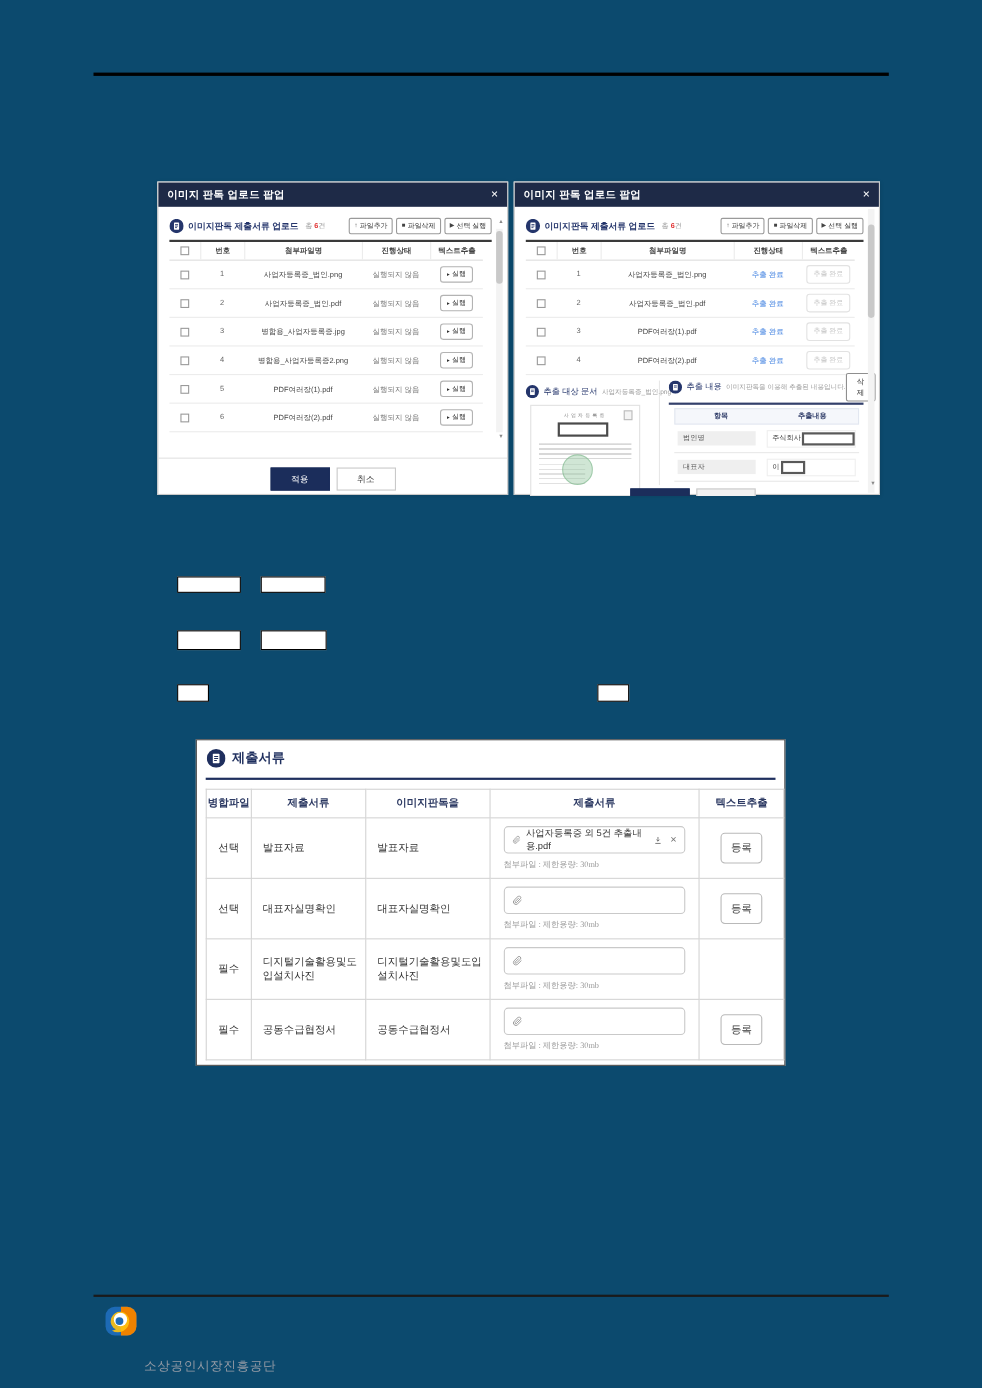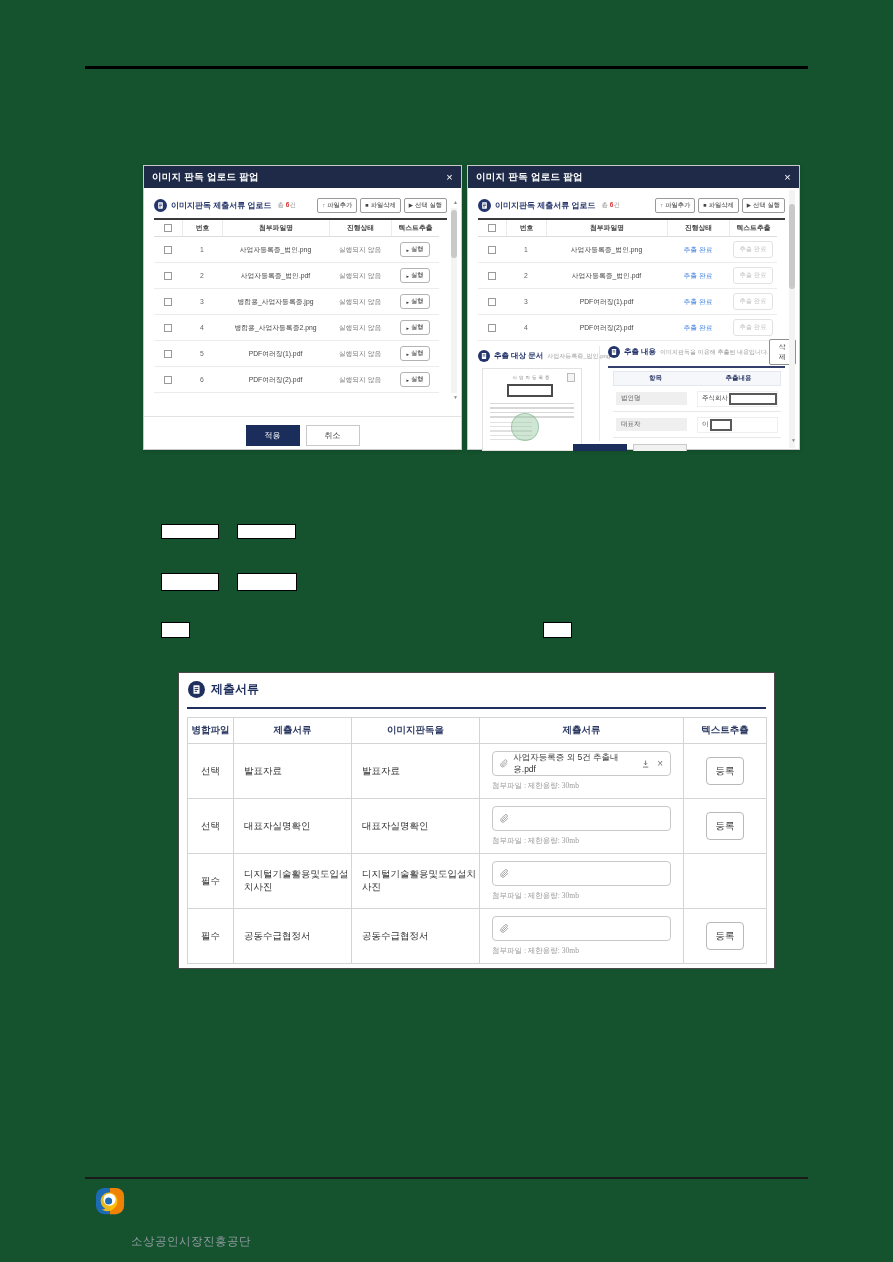--- a/index.html
+++ b/index.html
@@ -1,18 +1,18 @@
 <!DOCTYPE html>
 <html><head>
 <meta charset="utf-8">
 <style>
   * { margin:0; padding:0; box-sizing:border-box; }
   html,body { background:#fff; }
   body { font-family:"Liberation Sans","DejaVu Sans",sans-serif; }
-  .page { position:relative; width:893px; height:1262px; background:#14532d; overflow:hidden; }
+  .page { position:relative; width:893px; height:1262px; background:#0c4a6e; overflow:hidden; }
 
   .rule { position:absolute; background:#000; }
 
   
   .popup { position:absolute; background:#fff; border:1px solid #c9c9c9; box-shadow:0 1px 4px rgba(0,0,0,.15); }
   .pp-titlebar { height:22px; background:#1e2a47; color:#fff; display:flex; align-items:center; padding:0 8px; font-size:9.5px; font-weight:bold; letter-spacing:.3px; }
   .pp-close { margin-left:auto; font-size:11px; font-weight:normal; cursor:pointer; line-height:1; }
   .pp-body { position:relative; height:263px; overflow:hidden; }
 
   .pp-sec-row { position:absolute; left:10px; top:8px; right:14px; height:18px; display:flex; align-items:center; }
@@ -43,21 +43,21 @@
   .varrow { position:absolute; right:3px; font-size:5px; color:#888; line-height:1; }
 
   .pp-footline { position:absolute; left:0; right:0; top:228px; border-top:1px solid #e2e2e2; }
   .pp-foot { position:absolute; left:0; right:0; display:flex; justify-content:center; gap:6px; }
   .apply-btn { width:54px; height:21px; background:#1b2d5b; color:#fff; border:1px solid #1b2d5b; font-size:8px; font-family:inherit; }
   .cancel-btn { width:54px; height:21px; background:#fff; color:#444; border:1px solid #c9c9c9; font-size:8px; font-family:inherit; }
 
   
   .panel-split { position:absolute; left:131px; top:158px; bottom:10px; border-left:1px solid #e7e7e7; }
   .panel-head { position:absolute; display:flex; align-items:center; height:16px; }
-  .panel-title { font-size:7.5px; font-weight:bold; color:#24356b; margin-left:4px; white-space:nowrap; }
+  .panel-title { font-size:7.5px; font-weight:normal; color:#24356b; margin-left:4px; white-space:nowrap; }
   .panel-sub { font-size:6px; color:#9a9a9a; margin-left:4px; white-space:nowrap; }
   .del-btn { margin-left:auto; border:1px solid #8f8f8f; background:#fff; border-radius:2px; font-size:6.8px; color:#333; padding:2px 9px; font-family:inherit; }
   .ex-divider { position:absolute; left:140px; right:14px; top:178px; border-top:2px solid #33406b; }
   .ex-table { position:absolute; left:145px; right:18px; top:183px; }
   .ex-th { display:flex; height:15px; background:#f5f7fb; border:1px solid #e2e7f0; font-size:6.5px; font-weight:bold; color:#33406b; }
   .ex-th > div { flex:1; display:flex; align-items:center; justify-content:center; }
   .ex-row { display:flex; height:26px; border-bottom:1px solid #e8e8e8; align-items:center; }
   .ex-row > div { flex:1; }
   .ex-label { background:#efefef; height:13px; margin:0 10px 0 3px; display:flex; align-items:center; padding-left:5px; font-size:6.5px; color:#555; }
   .ex-val { border:1px solid #efefef; background:#fff; height:16px; margin-right:3px; display:flex; align-items:center; padding-left:4px; font-size:6.5px; color:#444; gap:1px; }
@@ -68,21 +68,21 @@
   .pv-redact { position:absolute; left:24px; top:15px; width:46px; height:13px; border:2px solid #4a4a4a; }
   .pv-lines { position:absolute; left:7px; right:7px; top:34px; height:15px; background:repeating-linear-gradient(to bottom,#d8d8d8 0 1.2px, transparent 1.2px 4.5px); }
   .pv-lines2 { position:absolute; left:7px; width:42px; top:53px; height:20px; background:repeating-linear-gradient(to bottom,#e1e1e1 0 1.1px, transparent 1.1px 4.2px); }
   .pv-stamp { position:absolute; left:28px; top:44px; width:28px; height:28px; border-radius:50%; background:rgba(150,200,162,.45); border:1px solid rgba(120,180,135,.55); }
   .pv-mark { position:absolute; right:6px; top:4px; width:8px; height:9px; border:1px solid #bbb; background:#f4f4f4; }
 
   
   .mid-redact { position:absolute; border:1.5px solid #000; background:#fff; }
 
   
-  .subm { position:absolute; left:178px; top:672px; width:597px; height:297px; border:1px solid #4a4a4a; background:#fff; }
+  .subm { position:absolute; left:178px; top:672px; width:536px; height:297px; border:1px solid #4a4a4a; background:#fff; }
   .subm-head { position:absolute; left:9px; top:8px; display:flex; align-items:center; }
   .subm-head .circ-icon { width:17px; height:17px; flex:0 0 17px; }
   .subm-title { font-size:12px; font-weight:bold; color:#1f2f5e; margin-left:6px; }
   .subm-underline { position:absolute; left:8px; right:8px; top:34px; height:2px; background:#1f2f5e; }
   .subm-table { position:absolute; left:8px; top:44px; border-collapse:collapse; }
   .subm-table th { border:1px solid #d4d4d4; font-size:9.5px; font-weight:bold; color:#2d3a63; height:26px; text-align:center; }
   .subm-table td { border:1px solid #d4d4d4; font-size:9.5px; color:#333; vertical-align:middle; }
   .td-center { text-align:center; }
   .td-left { padding-left:10px; }
   .td-file { padding:7px 12px; }

